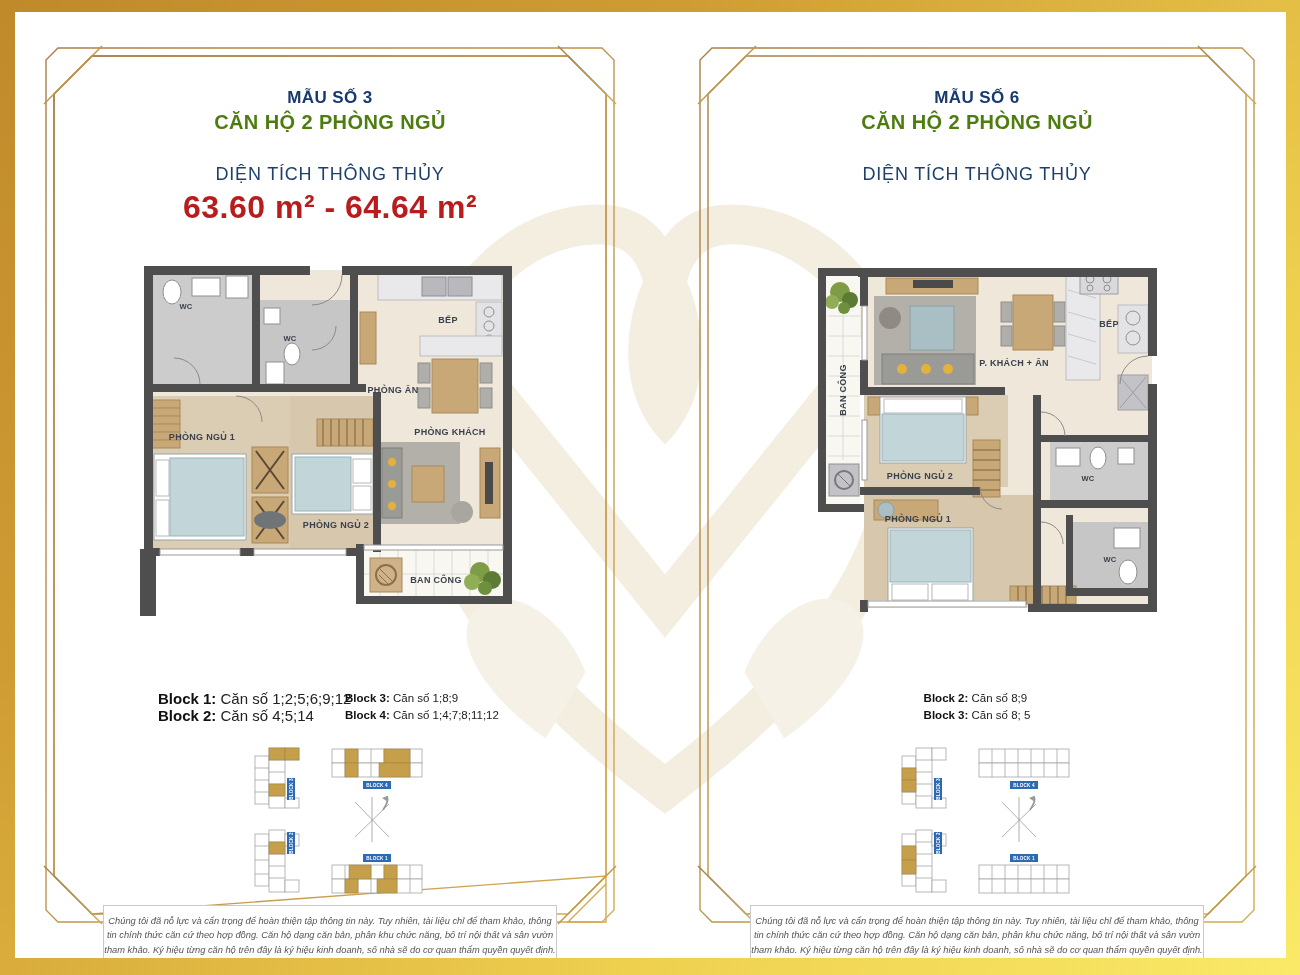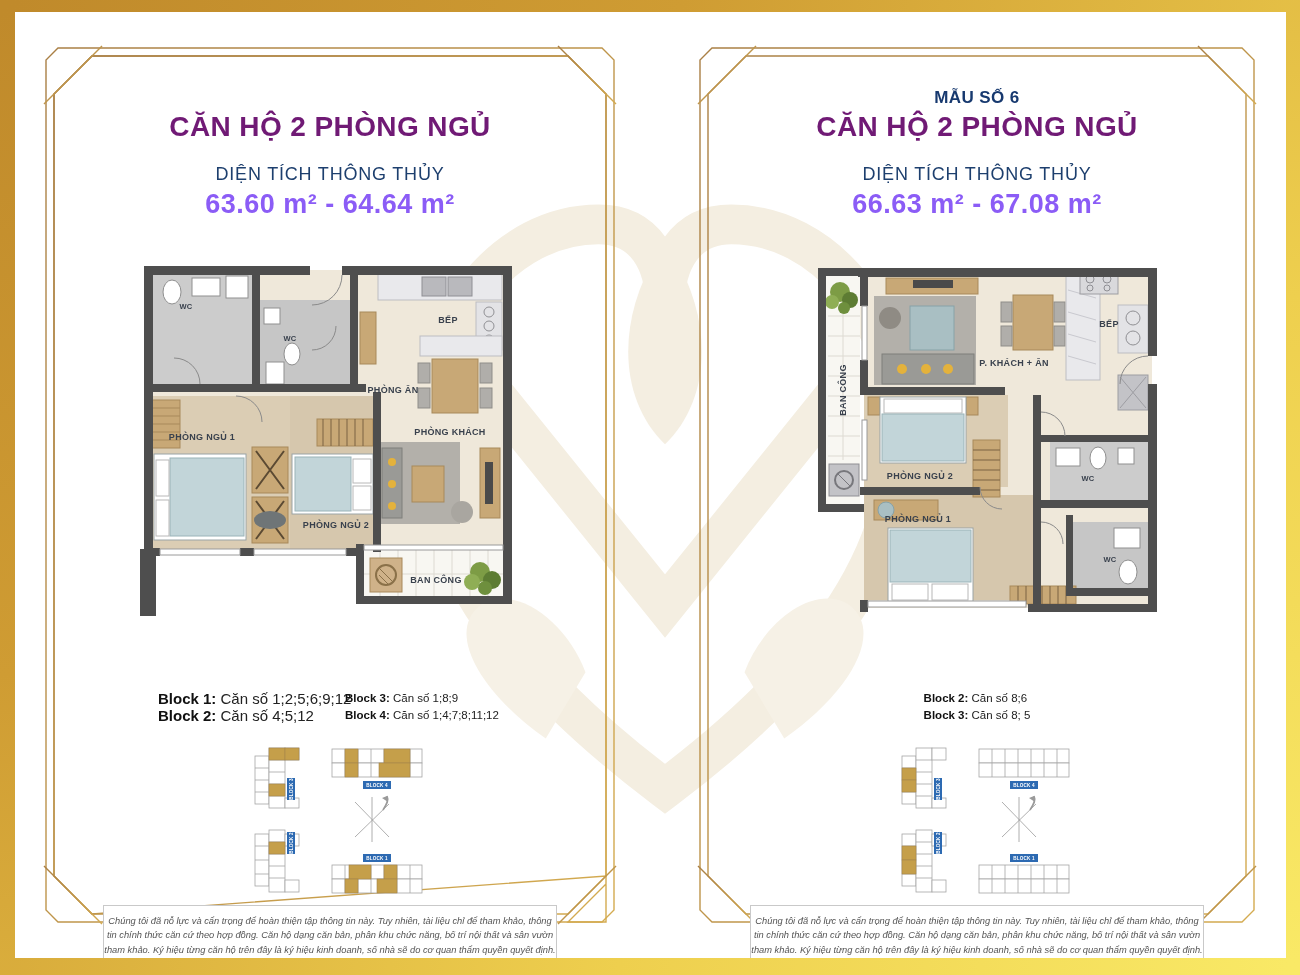--- a/index.html
+++ b/index.html
@@ -9,25 +9,25 @@
     border-style:solid;border-width:12px 14px 17px 15px;
     border-image:linear-gradient(135deg,#c08a2b 0%,#cf9c33 30%,#eecf4e 70%,#f9e966 100%) 1;
     font-family:"Liberation Sans","DejaVu Sans",sans-serif;
   }
   .watermark{position:absolute;left:385px;top:148px;z-index:0;}
   .panel{position:absolute;top:28px;height:890px;z-index:1;}
   .panel-frame{position:absolute;left:0;top:0;width:100%;height:100%;pointer-events:none;}
   .tpl-label{position:absolute;top:48px;left:0;right:0;text-align:center;
     font-size:17px;font-weight:600;color:#17396f;letter-spacing:.4px;}
   .tpl-title{position:absolute;top:71px;left:0;right:0;text-align:center;
-    font-size:28px;font-weight:700;color:#701a75;letter-spacing:.4px;}
+    font-size:20px;font-weight:700;color:#4d7c0f;letter-spacing:.4px;}
   .area-label{position:absolute;top:124px;left:0;right:0;text-align:center;
     font-size:18px;font-weight:500;color:#1d3f6e;letter-spacing:.8px;}
   .area-value{position:absolute;top:149px;left:0;right:0;text-align:center;
-    font-size:27px;font-weight:700;color:#8b5cf6;letter-spacing:.5px;}
+    font-size:32px;font-weight:700;color:#b91c1c;letter-spacing:.5px;}
   .plan{position:absolute;}
   .blocks-left{position:absolute;top:650px;left:120px;font-size:15px;color:#222;line-height:17px;}
   .blocks-right-col{position:absolute;top:650px;left:307px;font-size:11.5px;color:#222;line-height:17px;}
   .blocks-centered{position:absolute;top:650px;left:0;right:0;text-align:center;}
   .blocks-centered .inner{display:inline-block;text-align:left;font-size:11.5px;color:#222;line-height:17px;}
   .blk b{font-weight:700;color:#111;}
   .keyplan{position:absolute;top:702px;left:50%;transform:translateX(-50%);}
   .disclaimer{
     position:absolute;top:865px;left:50%;transform:translateX(-50%);
     width:452px;background:#fff;border:1px solid #c9c9c9;z-index:3;
@@ -66,20 +66,21 @@
         <polygon points="20,8 564,8 576,20 576,870 564,882 20,882 8,870 8,20"></polygon>
         <polygon points="54,16 530,16 568,54 568,844 530,882 568,882 568,836 54,874 16,836 16,54"></polygon>
         <polygon points="16,54 54,16 530,16 568,54 568,836 530,874 54,874 16,836" fill="none"></polygon>
         <line x1="64" y1="6" x2="6" y2="64"></line>
           <line x1="520" y1="6" x2="578" y2="64"></line>
         <line x1="64" y1="884" x2="6" y2="826"></line>
           <line x1="520" y1="884" x2="578" y2="826"></line>
       </g>
     </svg>
 
+    <div class="tpl-label">MẪU SỐ 3</div>
     <div class="tpl-title">CĂN HỘ 2 PHÒNG NGỦ</div>
     <div class="area-label">DIỆN TÍCH THÔNG THỦY</div>
     <div class="area-value">63.60 m² - 64.64 m²</div>
 
     <svg class="plan" style="left:102px;top:222px;" width="380" height="360" viewBox="0 0 380 360">
 
       <rect x="8" y="8" width="360" height="282" fill="#efe8da"></rect>
       <rect x="10" y="134" width="140" height="154" fill="#dbcdb4"></rect>
       <rect x="150" y="134" width="87" height="154" fill="#d6c7ad"></rect>
       <rect x="10" y="10" width="102" height="116" fill="#cccccc"></rect>
@@ -217,21 +218,21 @@
       <text class="room-lbl" x="308" y="61" text-anchor="middle">BẾP</text>
       <text class="room-lbl" x="253" y="131" text-anchor="middle">PHÒNG ĂN</text>
       <text class="room-lbl" x="310" y="173" text-anchor="middle">PHÒNG KHÁCH</text>
       <text class="room-lbl" x="62" y="178" text-anchor="middle">PHÒNG NGỦ 1</text>
       <text class="room-lbl" x="196" y="266" text-anchor="middle">PHÒNG NGỦ 2</text>
       <text class="room-lbl" x="296" y="321" text-anchor="middle">BAN CÔNG</text>
     </svg>
 
     <div class="blocks-left">
       <div class="blk"><b>Block 1:</b> <span>Căn số 1;2;5;6;9;12</span></div>
-      <div class="blk"><b>Block 2:</b> <span>Căn số 4;5;12</span></div>
+      <div class="blk"><b>Block 2:</b> <span>Căn số 4;5;14</span></div>
     </div>
     <div class="blocks-right-col">
       <div class="blk"><b>Block 3:</b> <span>Căn số 1;8;9</span></div>
       <div class="blk"><b>Block 4:</b> <span>Căn số 1;4;7;8;11;12</span></div>
     </div>
 
     <svg class="keyplan" width="186" height="158" viewBox="0 0 186 158">
       <g fill="#ffffff" stroke="#a5a5a5" stroke-width="0.8">
         <rect x="18" y="14" width="14" height="48"></rect>
           <rect x="32" y="6" width="16" height="60"></rect>
@@ -314,21 +315,20 @@
         <line x1="64" y1="6" x2="6" y2="64"></line>
           <line x1="506" y1="6" x2="564" y2="64"></line>
         <line x1="64" y1="884" x2="6" y2="826"></line>
           <line x1="506" y1="884" x2="564" y2="826"></line>
       </g>
     </svg>
 
     <div class="tpl-label">MẪU SỐ 6</div>
     <div class="tpl-title">CĂN HỘ 2 PHÒNG NGỦ</div>
     <div class="area-label">DIỆN TÍCH THÔNG THỦY</div>
-    <div class="area-value">66.63 m² - 67.08 m²</div>
 
     <svg class="plan" style="left:126px;top:220px;" width="345" height="365" viewBox="0 0 345 365">
 
       <rect x="46" y="14" width="288" height="334" fill="#efe8da"></rect>
       <rect x="8" y="16" width="34" height="228" fill="#f8f7f2"></rect>
       <g stroke="#dddad2" stroke-width="1">
         <line x1="10" y1="56" x2="42" y2="56"></line>
           <line x1="10" y1="76" x2="42" y2="76"></line>
           <line x1="10" y1="96" x2="42" y2="96"></line>
         <line x1="10" y1="116" x2="42" y2="116"></line>
@@ -463,21 +463,21 @@
       <text class="room-lbl" x="196" y="106" text-anchor="middle">P. KHÁCH + ĂN</text>
       <text class="room-lbl" x="291" y="67" text-anchor="middle">BẾP</text>
       <text class="room-lbl" x="102" y="219" text-anchor="middle">PHÒNG NGỦ 2</text>
       <text class="room-lbl" x="100" y="262" text-anchor="middle">PHÒNG NGỦ 1</text>
       <text class="room-lbl-sm" x="270" y="221" text-anchor="middle">WC</text>
       <text class="room-lbl-sm" x="292" y="302" text-anchor="middle">WC</text>
     </svg>
 
     <div class="blocks-centered">
       <div class="inner">
-        <div class="blk"><b>Block 2:</b> <span>Căn số 8;6</span></div>
+        <div class="blk"><b>Block 2:</b> <span>Căn số 8;9</span></div>
         <div class="blk"><b>Block 3:</b> <span>Căn số 8; 5</span></div>
       </div>
     </div>
 
     <svg class="keyplan" width="186" height="158" viewBox="0 0 186 158">
       <g fill="#ffffff" stroke="#a5a5a5" stroke-width="0.8">
         <rect x="18" y="14" width="14" height="48"></rect>
           <rect x="32" y="6" width="16" height="60"></rect>
         <rect x="48" y="6" width="14" height="12"></rect>
           <rect x="48" y="56" width="14" height="10"></rect>

